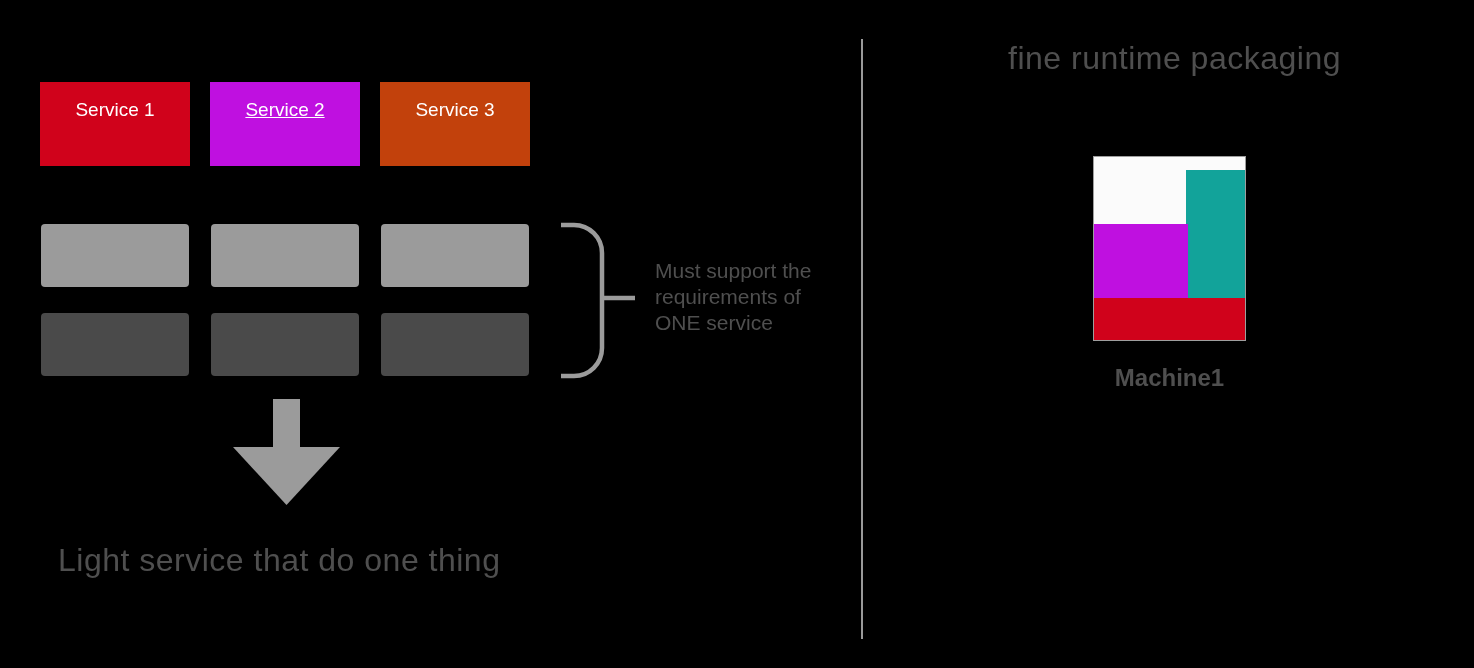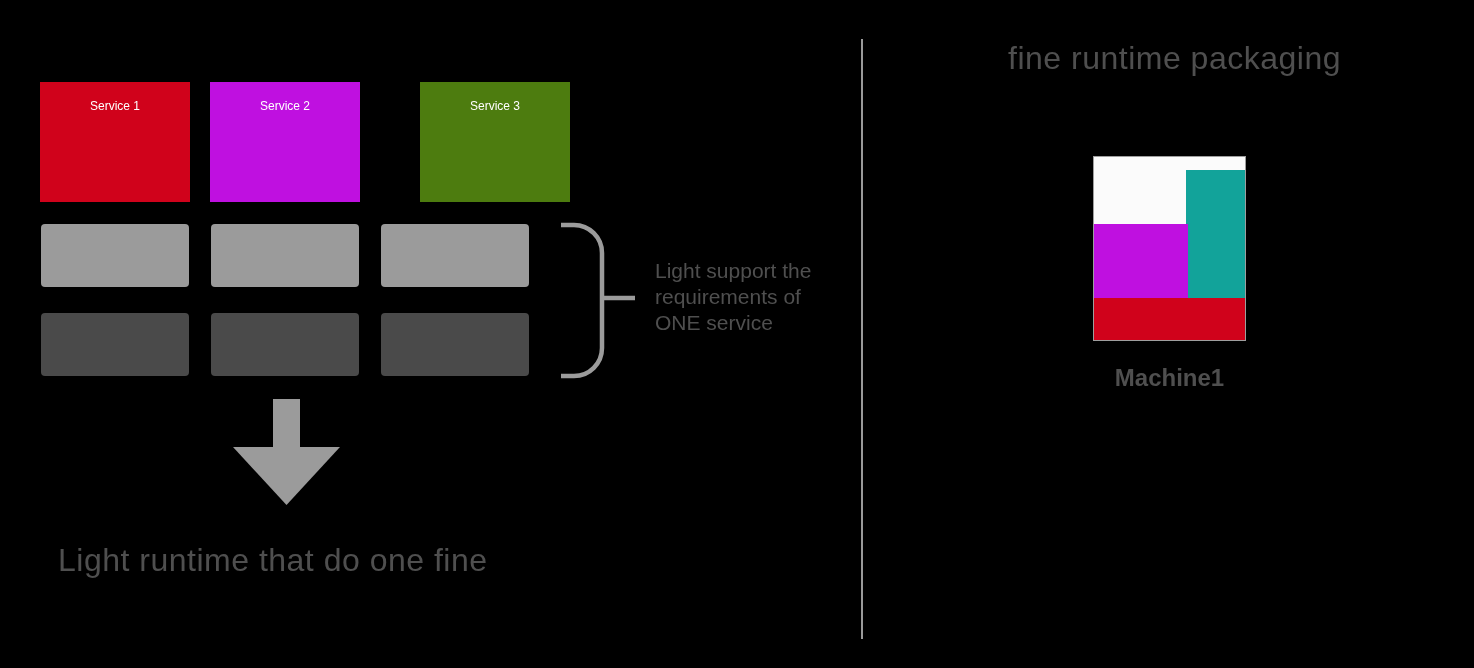--- a/index.html
+++ b/index.html
@@ -7,26 +7,26 @@
     width: 1474px; height: 668px;
     background: #000;
     font-family: "Liberation Sans", "DejaVu Sans", sans-serif;
     overflow: hidden;
     position: relative;
   }
   .abs { position: absolute; }
 
   
   .service-box {
-    width: 150px; height: 120px;
+    width: 150px; height: 84px;
     top: 82px;
     text-align: center;
     padding-top: 17px;
     color: #ffffff;
-    font-size: 12px;
+    font-size: 19px;
     font-weight: 400;
   }
   .svc-1 { left: 40px; }
   .svc-2 { left: 210px; }
   .svc-3 { left: 380px; }
 
   
   .runtime-box {
     width: 148px; height: 63px;
     border-radius: 4px;
@@ -91,50 +91,50 @@
     font-size: 24px;
     font-weight: 700;
   }
 </style>
 </head>
 <body>
 
 <div class="abs service-box svc-1" style="background: rgb(208, 2, 27);">
   <span>Service 1</span>
 </div>
-<div class="abs service-box svc-2" style="background: rgb(191, 16, 224);">
+<div class="abs service-box svc-2" style="background: rgb(191, 16, 224); text-decoration: underline;">
   <span>Service 2</span>
 </div>
-<div class="abs service-box svc-3" style="background: #4d7c0f; margin-left: 40px;">
+<div class="abs service-box svc-3" style="background: #c2410c;">
   <span>Service 3</span>
 </div>
 
 <div class="abs runtime-box row-light col-1" style="background: rgb(155, 155, 155);"></div>
 <div class="abs runtime-box row-light col-2" style="background: rgb(155, 155, 155);"></div>
 <div class="abs runtime-box row-light col-3" style="background: rgb(155, 155, 155);"></div>
 
 <div class="abs runtime-box row-dark col-1" style="background: rgb(74, 74, 74);"></div>
 <div class="abs runtime-box row-dark col-2" style="background: rgb(74, 74, 74);"></div>
 <div class="abs runtime-box row-dark col-3" style="background: rgb(74, 74, 74);"></div>
 
 <svg class="abs bracket-svg" width="90" height="166" viewBox="0 0 90 166">
   <path d="M8 7 h13 a28 28 0 0 1 28 28 v95 a28 28 0 0 1 -28 28 h-13" fill="none" stroke="#9B9B9B" stroke-width="4.5"></path>
   <line x1="49" y1="80" x2="82" y2="80" stroke="#9B9B9B" stroke-width="4.5"></line>
 </svg>
 
-<div class="abs annotation">Light support the
+<div class="abs annotation">Must support the
 requirements of
 ONE service</div>
 
 <svg class="abs arrow-svg" width="123" height="115" viewBox="0 0 123 115">
   <rect x="48" y="4" width="27" height="50" fill="#9B9B9B"></rect>
   <polygon points="8,52 115,52 61.5,110" fill="#9B9B9B"></polygon>
 </svg>
 
-<div class="abs caption">Light runtime that do one fine</div>
+<div class="abs caption">Light service that do one thing</div>
 
 <div class="abs divider" style="background: rgb(154, 154, 154);"></div>
 
 <div class="abs right-title">fine runtime packaging</div>
 
 <div class="abs machine-box" style="background: rgb(251, 251, 251);">
   <div class="block block-teal" style="background: rgb(18, 163, 154);"></div>
   <div class="block block-magenta" style="background: rgb(191, 16, 224);"></div>
   <div class="block block-red" style="background: rgb(208, 2, 27);"></div>
 </div>

